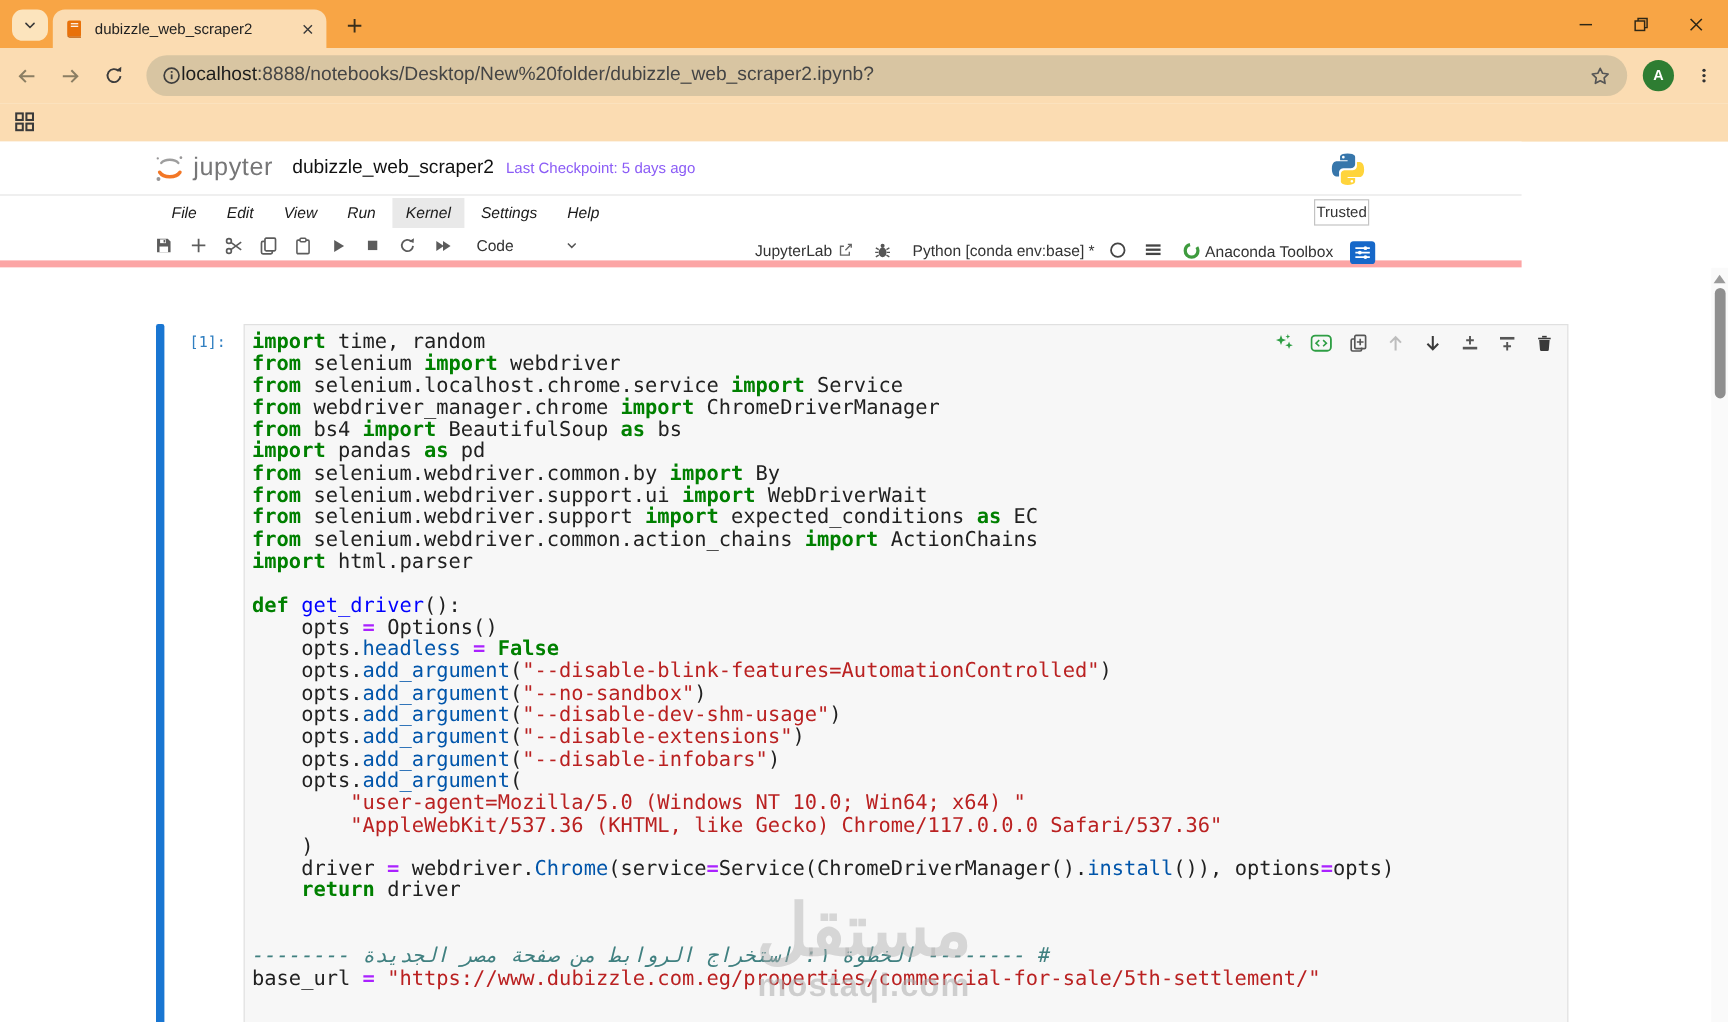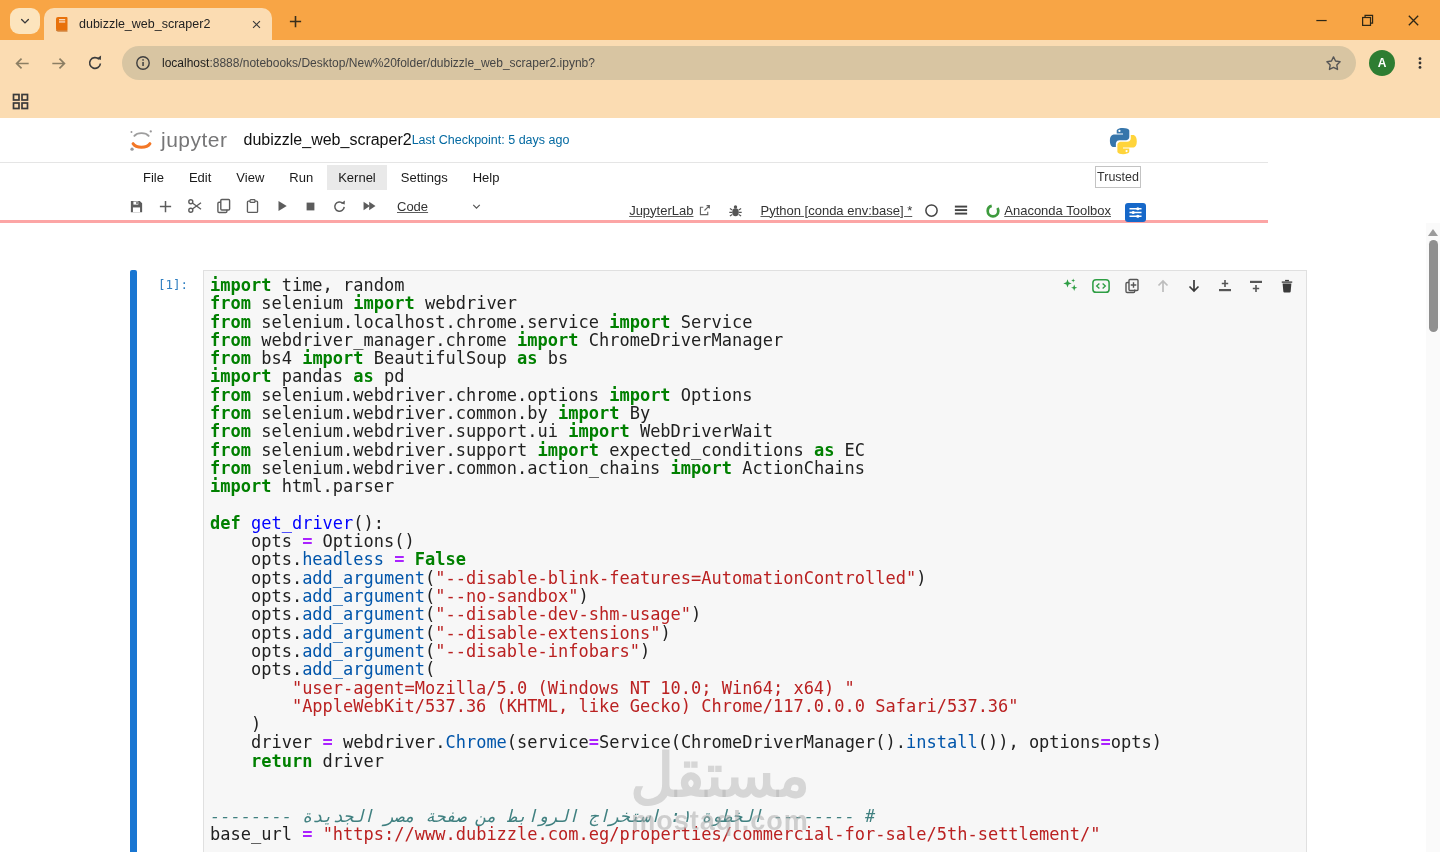--- a/index.html
+++ b/index.html
@@ -21,53 +21,53 @@
   .wc { width:46px; height:40px; display:flex; align-items:center; justify-content:center; color:#2E2716; }
 
   .navbar { position:absolute; top:40px; left:0; width:1440px; height:46px; background:#FBDCB2; }
   .nav-ic { position:absolute; top:11px; width:24px; height:24px; display:flex; align-items:center; justify-content:center; }
   .nav-back { left:10px; color:#8b7e63; }
   .nav-fwd { left:46px; color:#8b7e63; }
   .nav-reload { left:83px; color:#3c3c3c; }
   .pill { position:absolute; left:122px; top:6px; width:1234px; height:34px; border-radius:17px;
           background:#D8C5A2; display:flex; align-items:center; }
   .pill .info { margin-left:13px; color:#3e3e3e; display:flex; }
-  .url { margin-left:11px; font-size:12px; white-space:nowrap; }
+  .url { font-size:16px; white-space:nowrap; }
   .url .host { color:#1c1c1c; }
   .url .path { color:#454545; }
   .pill .star { position:absolute; right:14px; color:#555; display:flex; }
   .avatar { position:absolute; left:1369px; top:10px; width:26px; height:26px; border-radius:50%;
             background:#2E7D32; color:#fff; font-size:12px; font-weight:bold;
             display:flex; align-items:center; justify-content:center; }
   .kebab { position:absolute; left:1408px; top:11px; width:24px; height:24px; color:#333;
            display:flex; align-items:center; justify-content:center; }
 
   .appsrow { position:absolute; top:86px; left:0; width:1440px; height:32px; background:#FBDCB2; }
   .grid-ic { position:absolute; left:12px; top:7px; color:#3a3a3a; display:flex; }
 
   
   .page { position:absolute; top:118px; left:0; width:1268px; height:734px; background:#fff; }
 
   .jheader { position:absolute; top:0; left:0; width:100%; height:45px; border-bottom:1px solid #E5E5E5;
              display:flex; align-items:center; padding-left:128px; }
   .jlogo { display:flex; align-items:center; gap:6px; }
   .jlogo-text { font-size:21px; color:#767677; letter-spacing:.5px; }
   .nbtitle { margin-left:16px; font-size:16px; color:#111; }
-  .checkpoint { margin-left:0; font-size:12.5px; color:#0369a1; }
+  .checkpoint { margin-left:10px; font-size:12.5px; color:#8b5cf6; }
   .pylogo { position:absolute; right:130px; top:8px; }
 
   .jmenubar { position:absolute; top:45px; left:0; width:100%; height:29px; display:flex;
               align-items:center; padding-left:132px; }
-  .menu-item { padding:5px 11px; font-size:13px; color:#1a1a1a; margin-right:3px; }
+  .menu-item { padding:5px 11px; font-size:13px; color:#1a1a1a; margin-right:3px;font-style:italic; }
   .menu-item.active { background:#E9E9E9; }
   .trusted { position:absolute; right:127px; top:3px; border:1px solid #C3C3C3; background:#fff;
              padding:3px 1px; font-size:12.5px; color:#333; }
 
-  .jtoolbar { position:absolute; top:74px; left:0; width:100%; height:31px; border-bottom:3px solid #fca5a5;
-              display:flex; align-items:center; padding-left:122px; padding-right:122px; color:#5C5C5C;text-decoration:underline; }
+  .jtoolbar { position:absolute; top:74px; left:0; width:100%; height:31px; border-bottom:6px solid #fca5a5;
+              display:flex; align-items:center; padding-left:122px; padding-right:122px; color:#5C5C5C; }
   .tb-ic { width:29px; height:22px; display:flex; align-items:center; justify-content:center; }
   .celltype { margin-left:14px; font-size:13px; color:#333; }
   .celltype-chev { margin-left:42px; color:#555; display:flex; }
   .tb-right { margin-left:auto; display:flex; align-items:flex-start; font-size:13px; color:#333;margin-top:12px; }
   .tbr-gap { width:17px; }
   .lab-link { display:flex; align-items:center; gap:5px; }
   .kstatus { display:flex; color:#444; }
   .ana { display:flex; align-items:center; gap:3px; }
   .toggle-btn { width:21px; height:19px; border-radius:3px; background:#1668C9; display:flex;
                 align-items:center; justify-content:center; }
@@ -373,21 +373,20 @@
       <div class="prompt">[1]:</div>
 
       <div class="editor">
         <div>
             <div class="cl"><span class="tk-k">import</span><span class="tk-t"> time, random</span></div>
             <div class="cl"><span class="tk-k">from</span><span class="tk-t"> selenium </span><span class="tk-k">import</span><span class="tk-t"> webdriver</span></div>
             <div class="cl"><span class="tk-k">from</span><span class="tk-t"> selenium.localhost.chrome.service </span><span class="tk-k">import</span><span class="tk-t"> Service</span></div>
             <div class="cl"><span class="tk-k">from</span><span class="tk-t"> webdriver_manager.chrome </span><span class="tk-k">import</span><span class="tk-t"> ChromeDriverManager</span></div>
             <div class="cl"><span class="tk-k">from</span><span class="tk-t"> bs4 </span><span class="tk-k">import</span><span class="tk-t"> BeautifulSoup </span><span class="tk-k">as</span><span class="tk-t"> bs</span></div>
             <div class="cl"><span class="tk-k">import</span><span class="tk-t"> pandas </span><span class="tk-k">as</span><span class="tk-t"> pd</span></div>
-            <div class="cl"><span class="tk-k">from</span><span class="tk-t"> selenium.webdriver.chrome.options </span><span class="tk-k">import</span><span class="tk-t"> Options</span></div>
             <div class="cl"><span class="tk-k">from</span><span class="tk-t"> selenium.webdriver.common.by </span><span class="tk-k">import</span><span class="tk-t"> By</span></div>
             <div class="cl"><span class="tk-k">from</span><span class="tk-t"> selenium.webdriver.support.ui </span><span class="tk-k">import</span><span class="tk-t"> WebDriverWait</span></div>
             <div class="cl"><span class="tk-k">from</span><span class="tk-t"> selenium.webdriver.support </span><span class="tk-k">import</span><span class="tk-t"> expected_conditions </span><span class="tk-k">as</span><span class="tk-t"> EC</span></div>
             <div class="cl"><span class="tk-k">from</span><span class="tk-t"> selenium.webdriver.common.action_chains </span><span class="tk-k">import</span><span class="tk-t"> ActionChains</span></div>
             <div class="cl"><span class="tk-k">import</span><span class="tk-t"> html.parser</span></div>
             <div class="cl">&nbsp;</div>
             <div class="cl"><span class="tk-k">def</span><span class="tk-t"> </span><span class="tk-f">get_driver</span><span class="tk-t">():</span></div>
             <div class="cl"><span class="tk-t">    opts </span><span class="tk-o">=</span><span class="tk-t"> Options()</span></div>
             <div class="cl"><span class="tk-t">    opts.</span><span class="tk-p">headless</span><span class="tk-t"> </span><span class="tk-o">=</span><span class="tk-t"> </span><span class="tk-k">False</span></div>
             <div class="cl"><span class="tk-t">    opts.</span><span class="tk-p">add_argument</span><span class="tk-t">(</span><span class="tk-s">"--disable-blink-features=AutomationControlled"</span><span class="tk-t">)</span></div>

